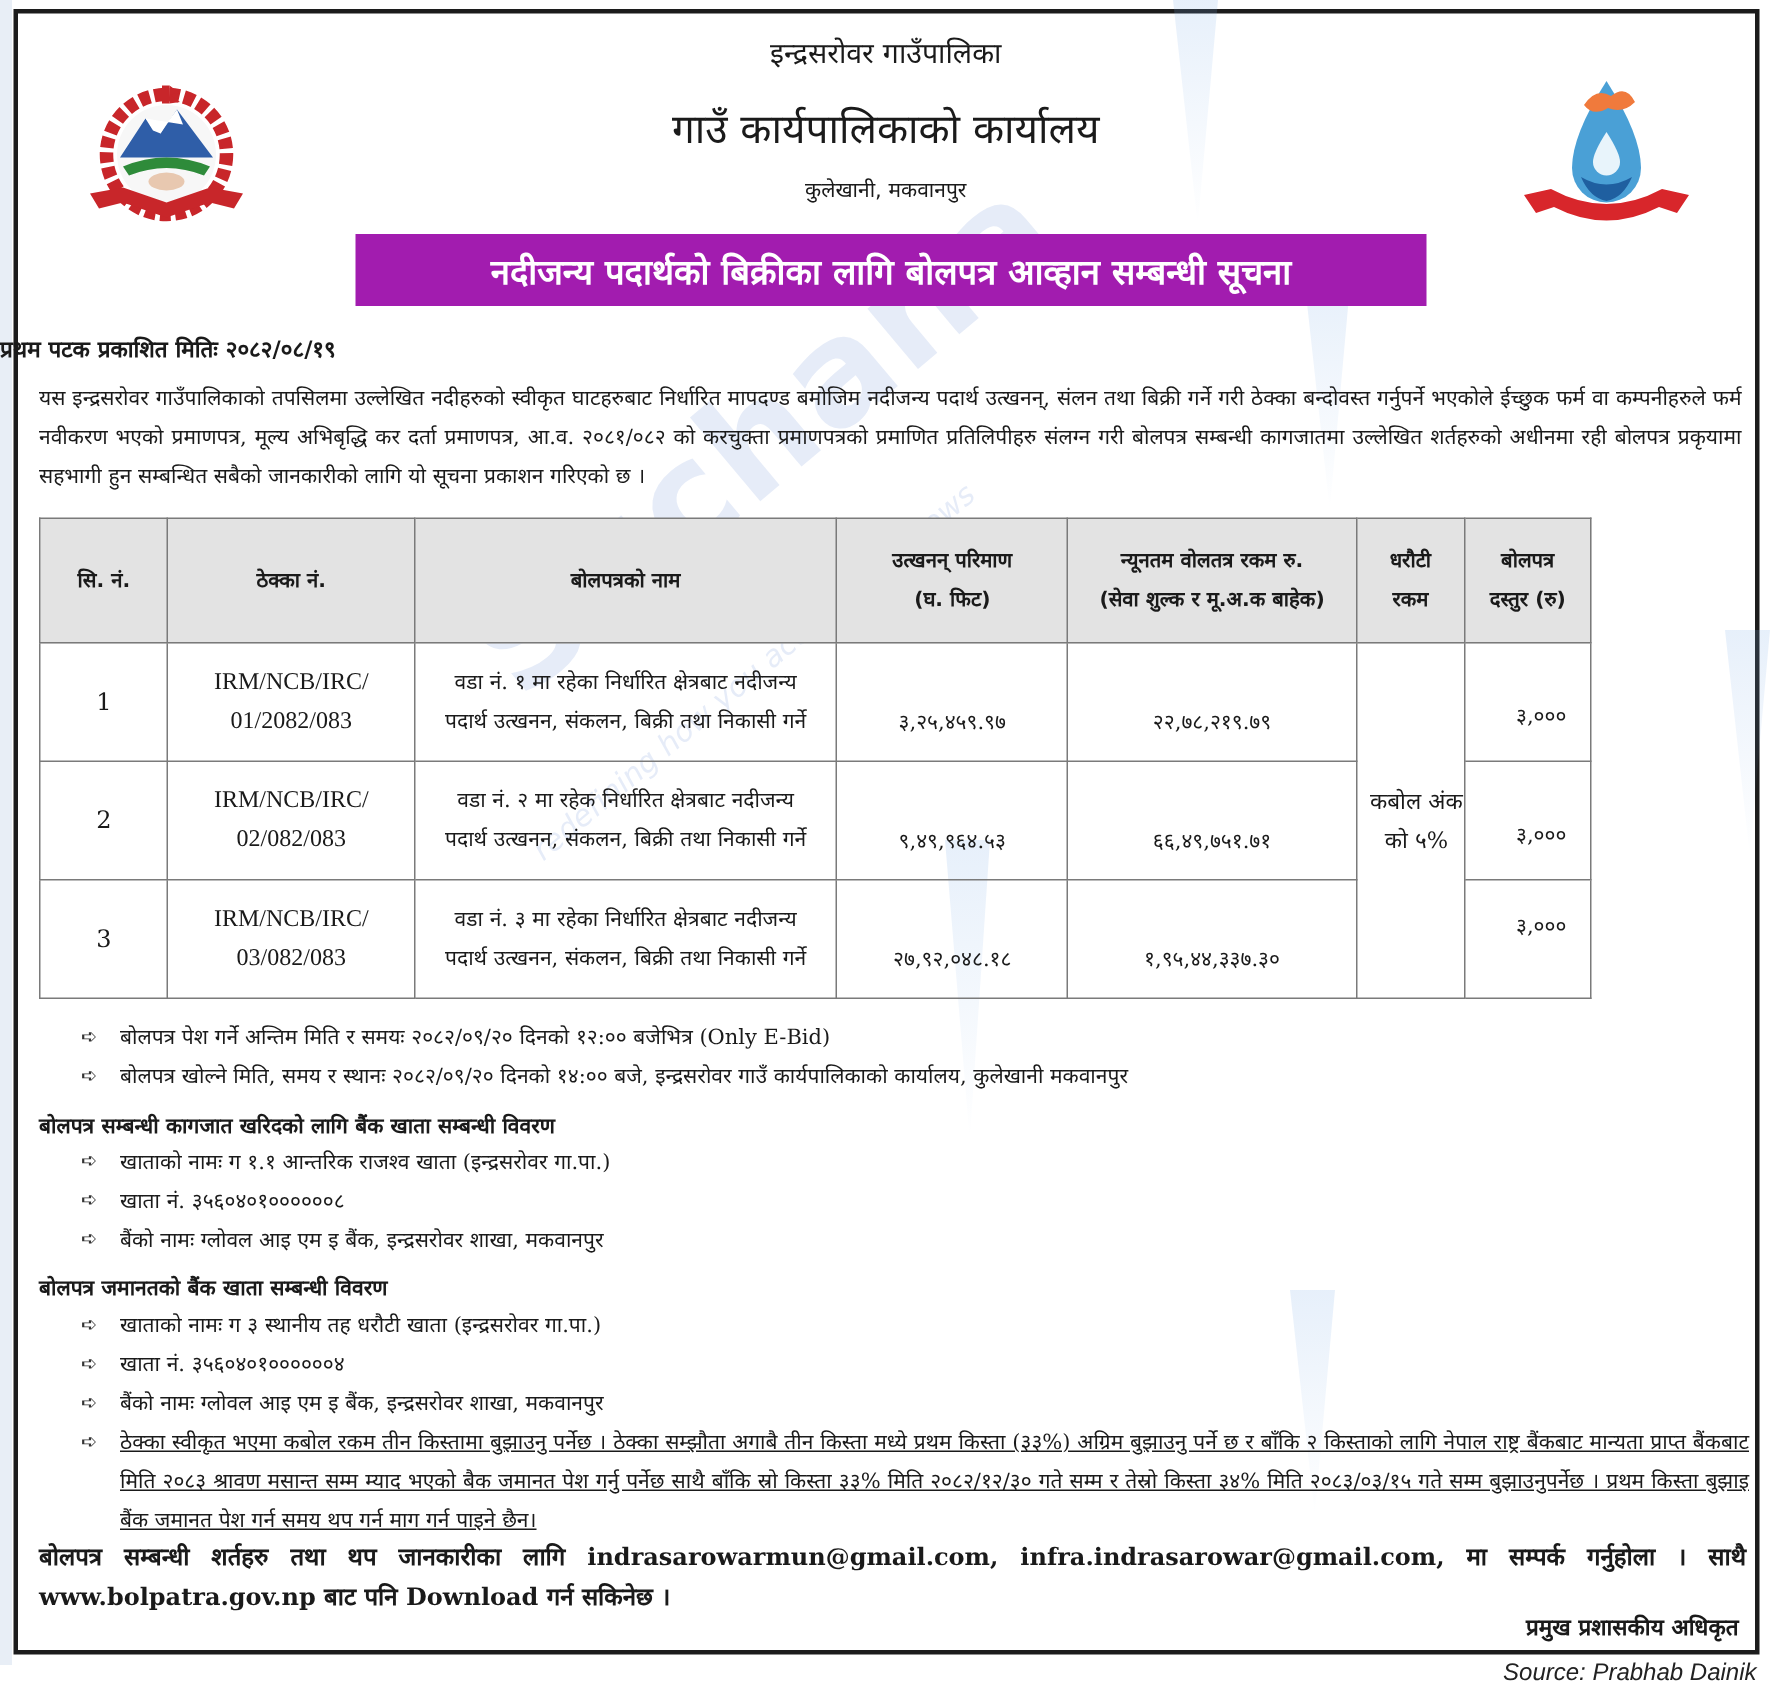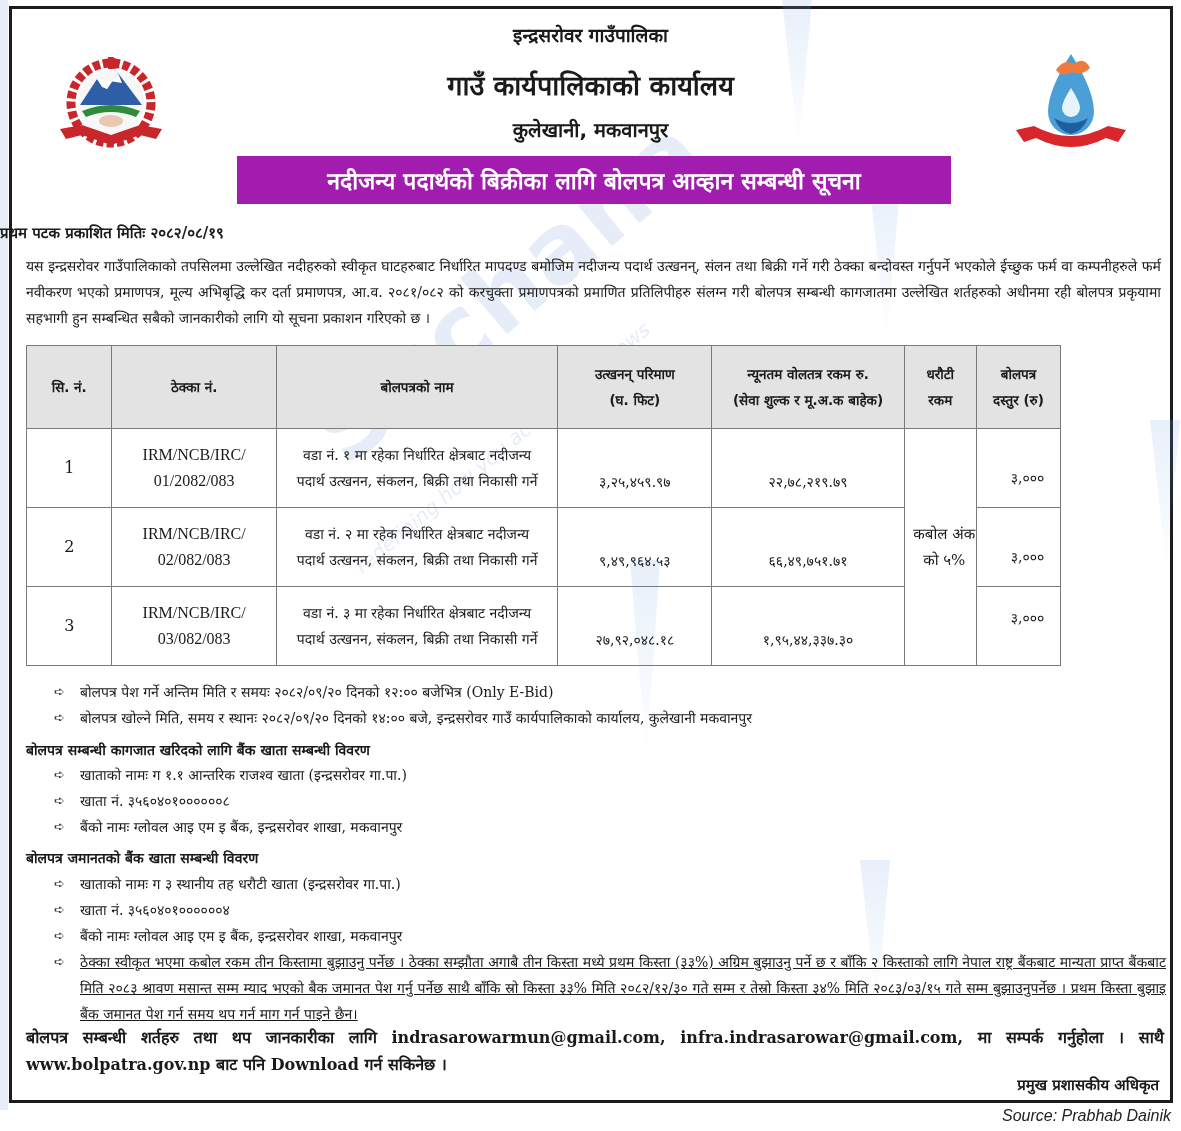--- a/index.html
+++ b/index.html
@@ -10,24 +10,24 @@
   .frame { position: absolute; left: 9px; top: 6px; width: 1164px; height: 1097px; border: 3px solid #1c1c1c; background: #fff; }
 
   .watermark { position: absolute; pointer-events: none; }
   .wm-text { position: absolute; left: 290px; top: 400px; font-family: "DejaVu Sans", sans-serif; font-weight: bold; font-size: 96px; color: rgba(60,110,200,0.13); transform: rotate(-40deg); transform-origin: left top; letter-spacing: 2px; white-space: nowrap; }
   .wm-sub { position: absolute; left: 350px; top: 560px; font-family: "DejaVu Sans", sans-serif; font-style: italic; font-size: 20px; color: rgba(60,110,200,0.13); transform: rotate(-40deg); transform-origin: left top; white-space: nowrap; }
   .wm-beam { position: absolute; width: 30px; height: 150px; background: linear-gradient(to bottom, rgba(120,170,230,0.18), rgba(120,170,230,0)); clip-path: polygon(0 0, 100% 0, 55% 100%); }
 
   .emblem-left { position: absolute; left: 52px; top: 55px; width: 118px; height: 100px; }
   .emblem-right { position: absolute; left: 1012px; top: 50px; width: 118px; height: 108px; }
 
-  .hdr { position: absolute; left: 0; width: 1181px; text-align: center; font-family: "DejaVu Sans", sans-serif; font-weight: bold; color: #1a1a1a; }
+  .hdr { position: absolute; left: 0; width: 1181px; text-align: center; font-family: "DejaVu Sans", sans-serif; font-weight: normal; color: #1a1a1a; }
   .hdr-1 { top: 22px; font-size: 19px; }
   .hdr-2 { top: 66px; font-size: 27px; }
-  .hdr-3 { top: 116px; font-size: 20px; }
+  .hdr-3 { top: 116px; font-size: 14px; }
   .title-bar { position: absolute; left: 237px; top: 156px; width: 714px; height: 48px; background: #a21caf; color: #ffffff; font-family: "DejaVu Sans", sans-serif; font-weight: bold; font-size: 23px; display: flex; align-items: center; justify-content: center; }
   .pub-date { position: absolute; left: 0; width: 1181px; top: 222px; text-align: left; font-family: "DejaVu Sans", sans-serif; font-weight: bold; font-size: 15px; }
 
   .intro { position: absolute; left: 26px; top: 253px; width: 1135px; font-size: 14px; line-height: 26px; text-align: justify; }
 
   table.bids { position: absolute; left: 26px; top: 345px; width: 1035px; border-collapse: collapse; font-size: 14px; }
   table.bids th, table.bids td { border: 1px solid #7a7a7a; text-align: center; vertical-align: middle; }
   table.bids th { background: #e3e3e3; height: 83px; font-family: "DejaVu Sans", sans-serif; font-weight: bold; font-size: 13.5px; line-height: 26px; }
   table.bids td { height: 79px; line-height: 26px; }
   td.sn { font-size: 16px; }

